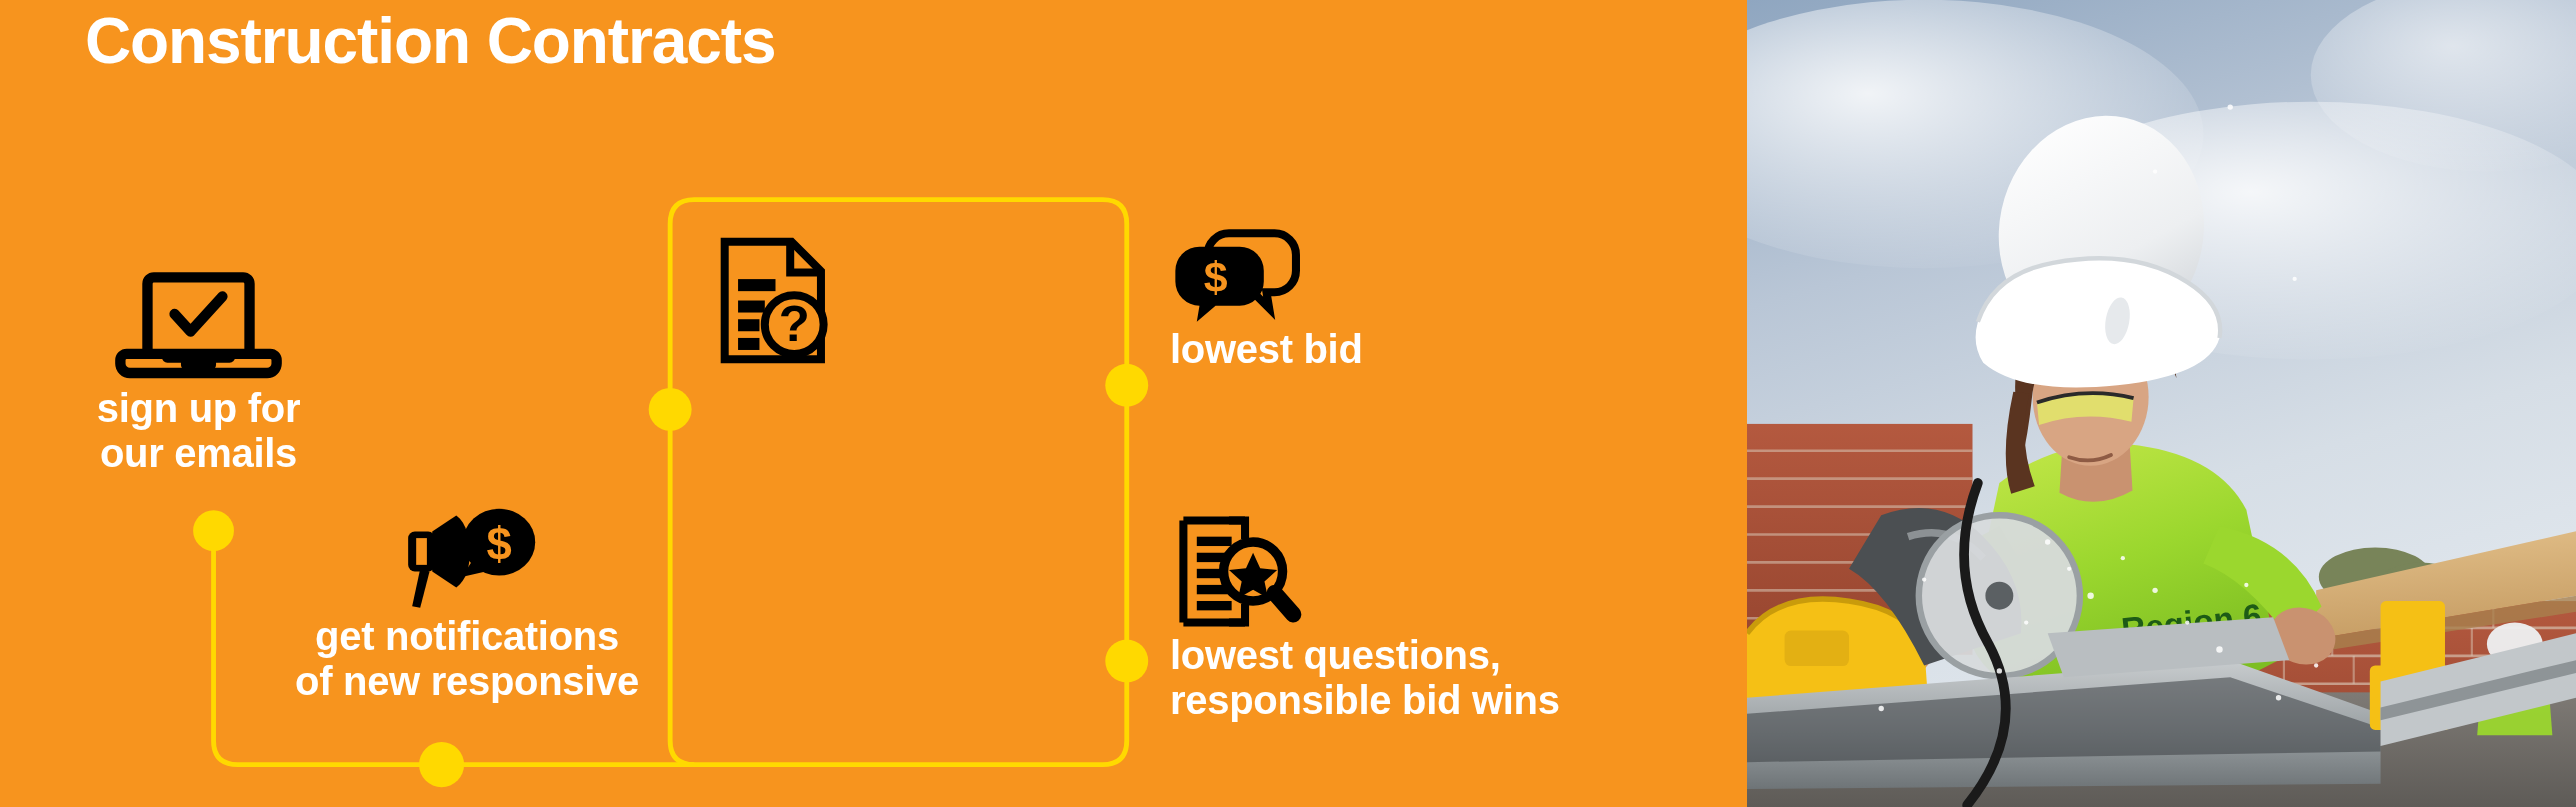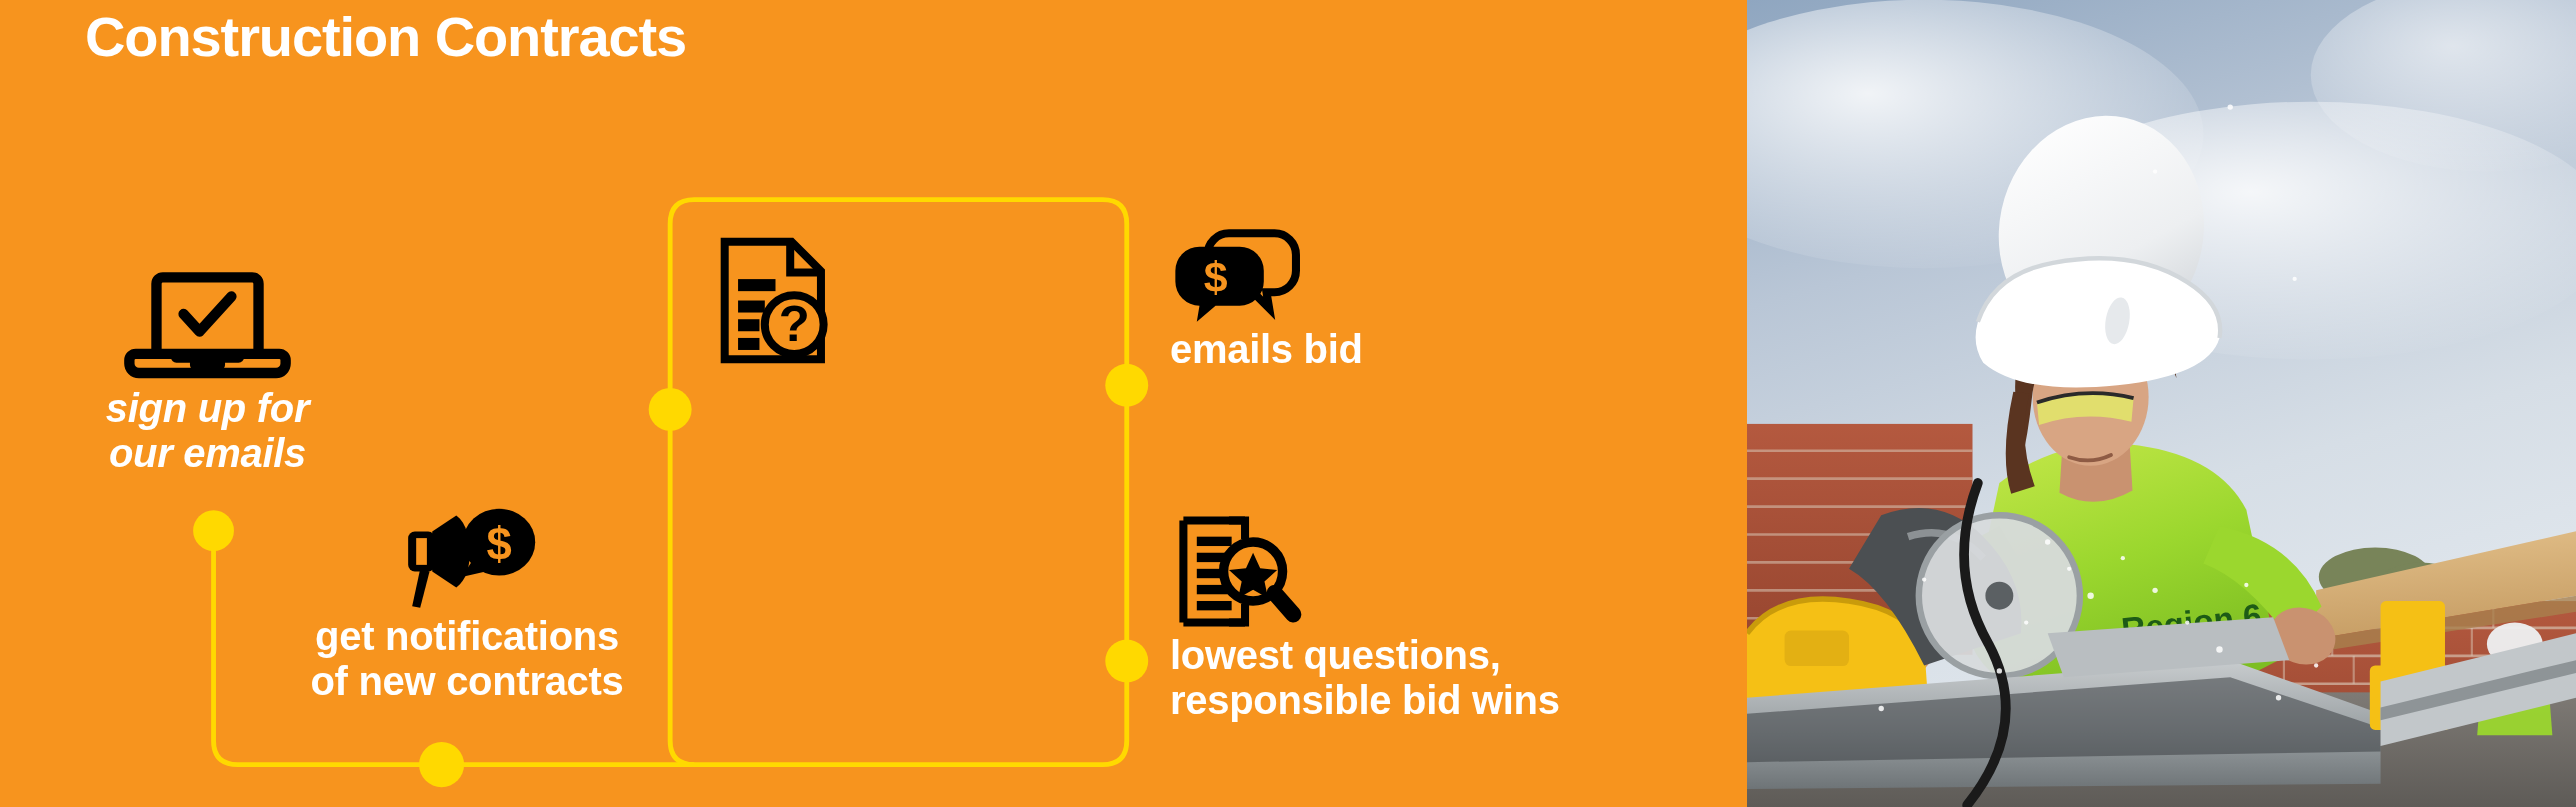--- a/index.html
+++ b/index.html
@@ -7,39 +7,39 @@
     position:relative;width:2576px;height:807px;overflow:hidden;
     font-family:"Liberation Sans", sans-serif;
     background:#F7941E;
   }
   
   .orange-panel{position:absolute;left:0;top:0;width:1747px;height:807px;background:#F7941E;}
 
   
   .title{
     position:absolute;left:85px;top:7.5px;
-    font-size:56px;line-height:1.05;font-weight:700;color:#FFFFFF;
+    font-size:64px;line-height:1.05;font-weight:700;color:#FFFFFF;
     letter-spacing:-1.1px;white-space:nowrap;
     font-family:"Liberation Sans", sans-serif;
   }
 
   
   .connector{position:absolute;left:0;top:0;width:1747px;height:807px;pointer-events:none;}
 
   
   .step{position:absolute;}
   .step .icon{display:block;}
   .step .label{
     color:#FFFFFF;font-weight:700;font-size:40px;line-height:1.12;
     letter-spacing:-0.3px;margin-top:5.4px;white-space:pre-line;
   }
   .step.center .label{text-align:center;}
 
   
-  #step-signup{left:68px;top:263px;width:279px;text-align:center;font-style:italic;}
+  #step-signup{left:59px;top:263px;width:279px;text-align:center;}
   #step-signup .icon{margin:0 auto;}
   #step-notify{left:290px;top:502px;width:354px;text-align:center;}
   #step-notify .icon{margin:0 auto;}
   #step-review{left:714px;top:236px;width:386px;}
   #step-submit{left:1170px;top:225px;width:376px;}
   #step-lowest{left:1170px;top:515px;width:456px;}
 
   
   .photo{position:absolute;left:1747px;top:0;width:829px;height:807px;overflow:hidden;background:#8FA4BD;}
   .photo svg{display:block;width:829px;height:807px;}
@@ -92,21 +92,21 @@
       <rect x="12" y="22" width="20" height="30" rx="5" fill="#000"></rect>
       <rect x="18" y="27" width="8" height="20" fill="#F7941E"></rect>
 
       <path d="M21 50 L15 78 L21 79 L28 52 Z" fill="#000"></path>
 
       <ellipse cx="80" cy="30" rx="27" ry="25" fill="#000"></ellipse>
       <path d="M60 44 L52 56 L70 52 Z" fill="#000"></path>
       <text x="80" y="43" font-size="34" font-weight="bold" text-anchor="middle" fill="#F7941E" font-family="Liberation Sans, sans-serif">$</text>
     </svg>
     <div class="label">get notifications
-of new contracts</div>
+of new responsive</div>
   </div>
 
   <div class="step" id="step-review">
     <svg class="icon" width="123" height="129" viewBox="0 0 92 96">
       <path d="M8 4 H58 L80 26 V92 H8 Z" fill="none" stroke="#000" stroke-width="6"></path>
       <path d="M57 5 V27 H79" fill="none" stroke="#000" stroke-width="6"></path>
       <rect x="18" y="32" width="28" height="9" fill="#000"></rect>
       <rect x="18" y="48" width="20" height="9" fill="#000"></rect>
       <rect x="18" y="62" width="16" height="9" fill="#000"></rect>
       <rect x="18" y="76" width="16" height="9" fill="#000"></rect>
@@ -118,21 +118,21 @@
   <div class="step" id="step-submit">
     <svg class="icon" width="134" height="97" viewBox="0 0 100 72">
 
       <path d="M44 6 h34 a16 16 0 0 1 16 16 v12 a16 16 0 0 1 -16 16 h-6 l2 12 l-12 -12 h-18
                a16 16 0 0 1 -16 -16 v-12 a16 16 0 0 1 16 -16 z" fill="none" stroke="#000" stroke-width="6"></path>
 
       <path d="M22 16 h30 a18 18 0 0 1 18 18 v8 a18 18 0 0 1 -18 18 h-18 l-14 12 l2 -12 h-0
                a18 18 0 0 1 -18 -18 v-8 a18 18 0 0 1 18 -18 z" fill="#000"></path>
       <text x="34" y="50" font-size="32" font-weight="bold" text-anchor="middle" fill="#F7941E" font-family="Liberation Sans, sans-serif">$</text>
     </svg>
-    <div class="label">emails bid</div>
+    <div class="label">lowest bid</div>
   </div>
 
   <div class="step" id="step-lowest">
     <svg class="icon" width="134" height="113" viewBox="0 0 100 84">
       <path d="M10 4 H56 M10 4 V80 M10 80 H56" fill="none" stroke="#000" stroke-width="6"></path>
       <path d="M44 4 H56 V18" fill="none" stroke="#000" stroke-width="6"></path>
       <path d="M44 80 H56 V66" fill="none" stroke="#000" stroke-width="6"></path>
       <rect x="20" y="16" width="26" height="7" fill="#000"></rect>
       <rect x="20" y="28" width="26" height="7" fill="#000"></rect>
       <rect x="20" y="40" width="26" height="7" fill="#000"></rect>

